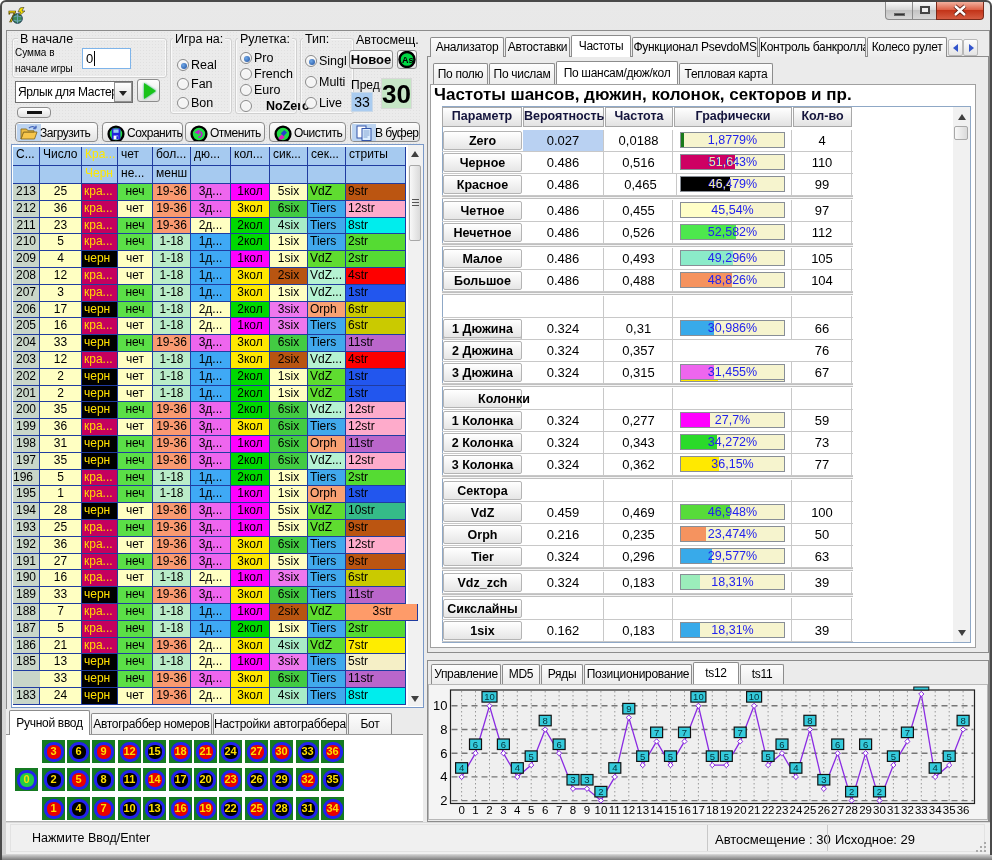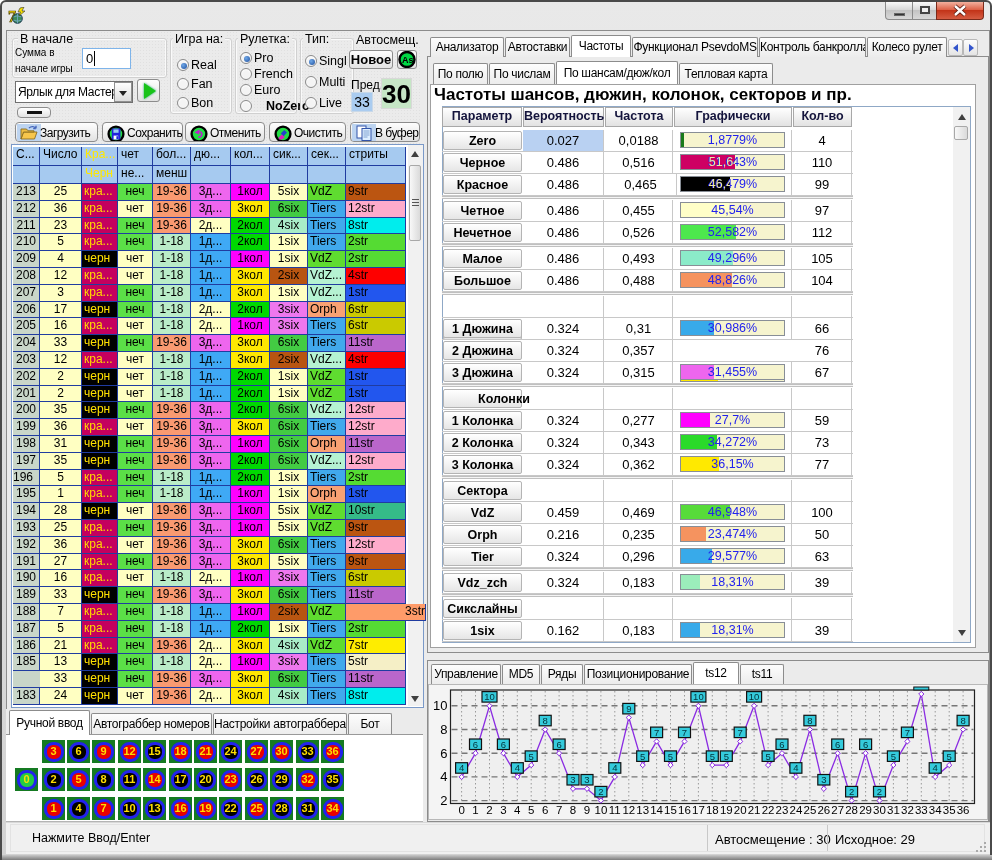--- a/index.html
+++ b/index.html
@@ -446,21 +446,21 @@
 <div class="tc" style="left:344px;top:585px;width:60px;height:17px;background:#BA66CB;color:#000;text-align:left;padding-left:2px;">11str</div>
 <div class="tc" style="left:11px;top:602px;width:27px;height:17px;background:#C9D6C9;color:#000;text-align:center;">188</div>
 <div class="tc" style="left:38px;top:602px;width:42px;height:17px;background:#FFFFC2;color:#000;text-align:center;">7</div>
 <div class="tc" style="left:80px;top:602px;width:36px;height:17px;background:#C4005E;color:#FFD800;text-align:left;padding-left:2px;">кра...</div>
 <div class="tc" style="left:116px;top:602px;width:35px;height:17px;background:#5BDF47;color:#000;text-align:center;">неч</div>
 <div class="tc" style="left:151px;top:602px;width:38px;height:17px;background:#BAECC8;color:#000;text-align:center;">1-18</div>
 <div class="tc" style="left:189px;top:602px;width:40px;height:17px;background:#3FA9F5;color:#000;text-align:center;">1д...</div>
 <div class="tc" style="left:229px;top:602px;width:39px;height:17px;background:#FF00FF;color:#000;text-align:center;">1кол</div>
 <div class="tc" style="left:268px;top:602px;width:38px;height:17px;background:#B85511;color:#000;text-align:center;">2six</div>
 <div class="tc" style="left:306px;top:602px;width:38px;height:17px;background:#5FDC30;color:#000;text-align:left;padding-left:2px;">VdZ</div>
-<div class="tc" style="left:344px;top:602px;width:80px;height:17px;background:#FE9B69;color:#000;text-align:right;padding-left:2px;">3str</div>
+<div class="tc" style="left:344px;top:602px;width:72px;height:17px;background:#FE9B69;color:#000;text-align:center;padding-left:2px;">3str</div>
 <div class="tc" style="left:11px;top:619px;width:27px;height:17px;background:#C9D6C9;color:#000;text-align:center;">187</div>
 <div class="tc" style="left:38px;top:619px;width:42px;height:17px;background:#FFFFC2;color:#000;text-align:center;">5</div>
 <div class="tc" style="left:80px;top:619px;width:36px;height:17px;background:#C4005E;color:#FFD800;text-align:left;padding-left:2px;">кра...</div>
 <div class="tc" style="left:116px;top:619px;width:35px;height:17px;background:#5BDF47;color:#000;text-align:center;">неч</div>
 <div class="tc" style="left:151px;top:619px;width:38px;height:17px;background:#BAECC8;color:#000;text-align:center;">1-18</div>
 <div class="tc" style="left:189px;top:619px;width:40px;height:17px;background:#3FA9F5;color:#000;text-align:center;">1д...</div>
 <div class="tc" style="left:229px;top:619px;width:39px;height:17px;background:#00D800;color:#000;text-align:center;">2кол</div>
 <div class="tc" style="left:268px;top:619px;width:38px;height:17px;background:#FFFFC2;color:#000;text-align:center;">1six</div>
 <div class="tc" style="left:306px;top:619px;width:38px;height:17px;background:#41A9EC;color:#000;text-align:left;padding-left:2px;">Tiers</div>
 <div class="tc" style="left:344px;top:619px;width:60px;height:17px;background:#55DB33;color:#000;text-align:left;padding-left:2px;">2str</div>

